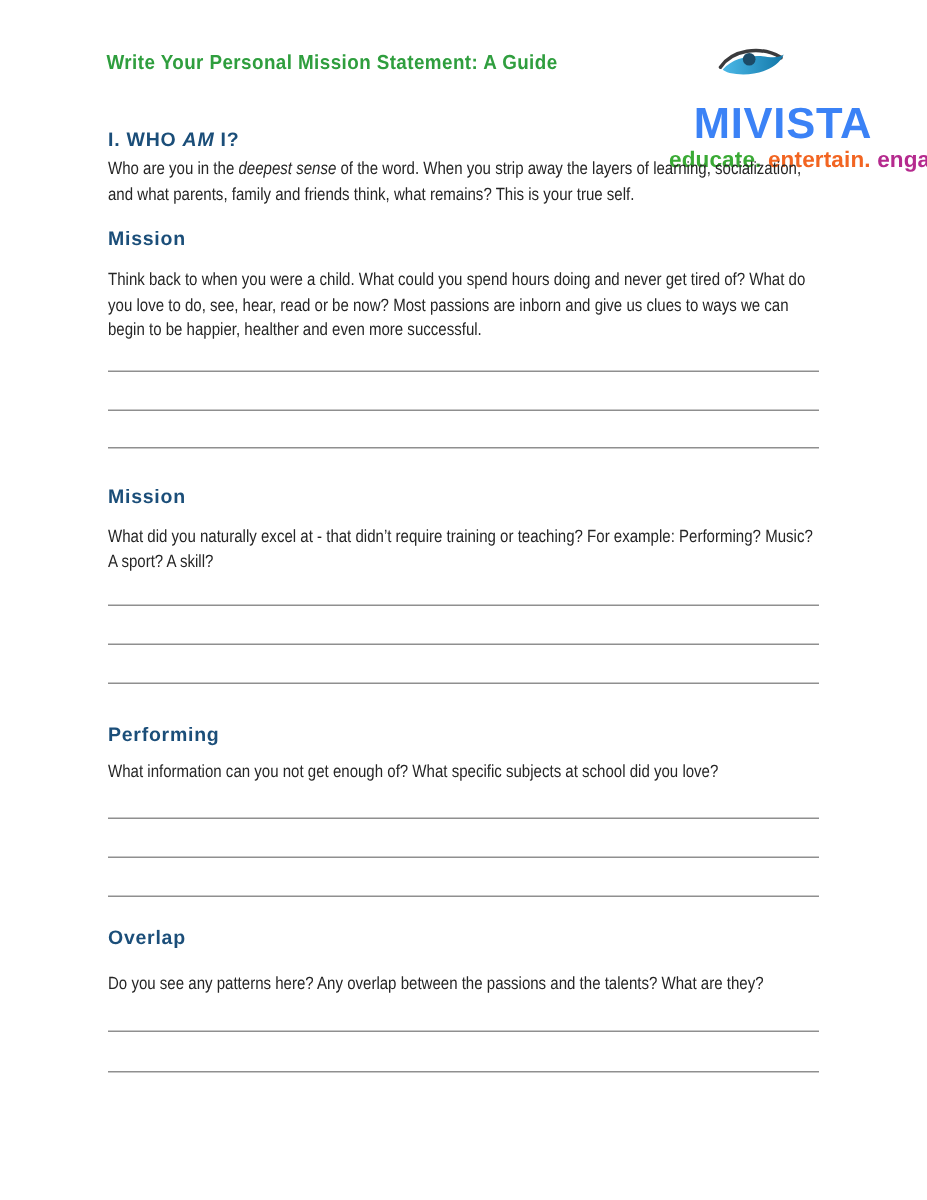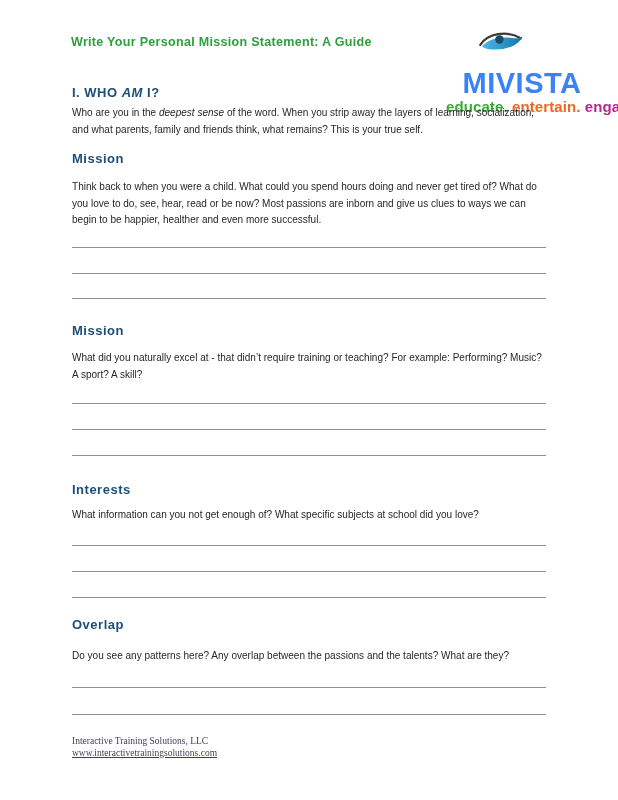--- a/index.html
+++ b/index.html
@@ -77,29 +77,25 @@
   <div class="ans-line" style="top:247px;"></div>
   <div class="ans-line" style="top:273px;"></div>
   <div class="ans-line" style="top:298px;"></div>
 
   <div class="sec-h" style="top:323px;">Mission</div>
   <div class="para" style="top:349px;">What did you naturally excel at - that didn’t require training or teaching? For example: Performing? Music? A sport? A skill?</div>
   <div class="ans-line" style="top:403px;"></div>
   <div class="ans-line" style="top:429px;"></div>
   <div class="ans-line" style="top:455px;"></div>
 
-  <div class="sec-h" style="top:482px;">Interests</div>
+  <div class="sec-h" style="top:482px;">Performing</div>
   <div class="para one-line" style="top:506px;">What information can you not get enough of? What specific subjects at school did you love?</div>
   <div class="ans-line" style="top:545px;"></div>
   <div class="ans-line" style="top:571px;"></div>
   <div class="ans-line" style="top:597px;"></div>
 
   <div class="sec-h" style="top:617px;">Overlap</div>
   <div class="para one-line" style="top:647px;">Do you see any patterns here? Any overlap between the passions and the talents? What are they?</div>
   <div class="ans-line" style="top:687px;"></div>
   <div class="ans-line" style="top:714px;"></div>
 
-  <div class="footer-col f-left">
-    <div>Interactive Training Solutions, LLC</div>
-    <div class="f-url">www.interactivetrainingsolutions.com</div>
-  </div>
 
 </div>
 
 </body></html>

